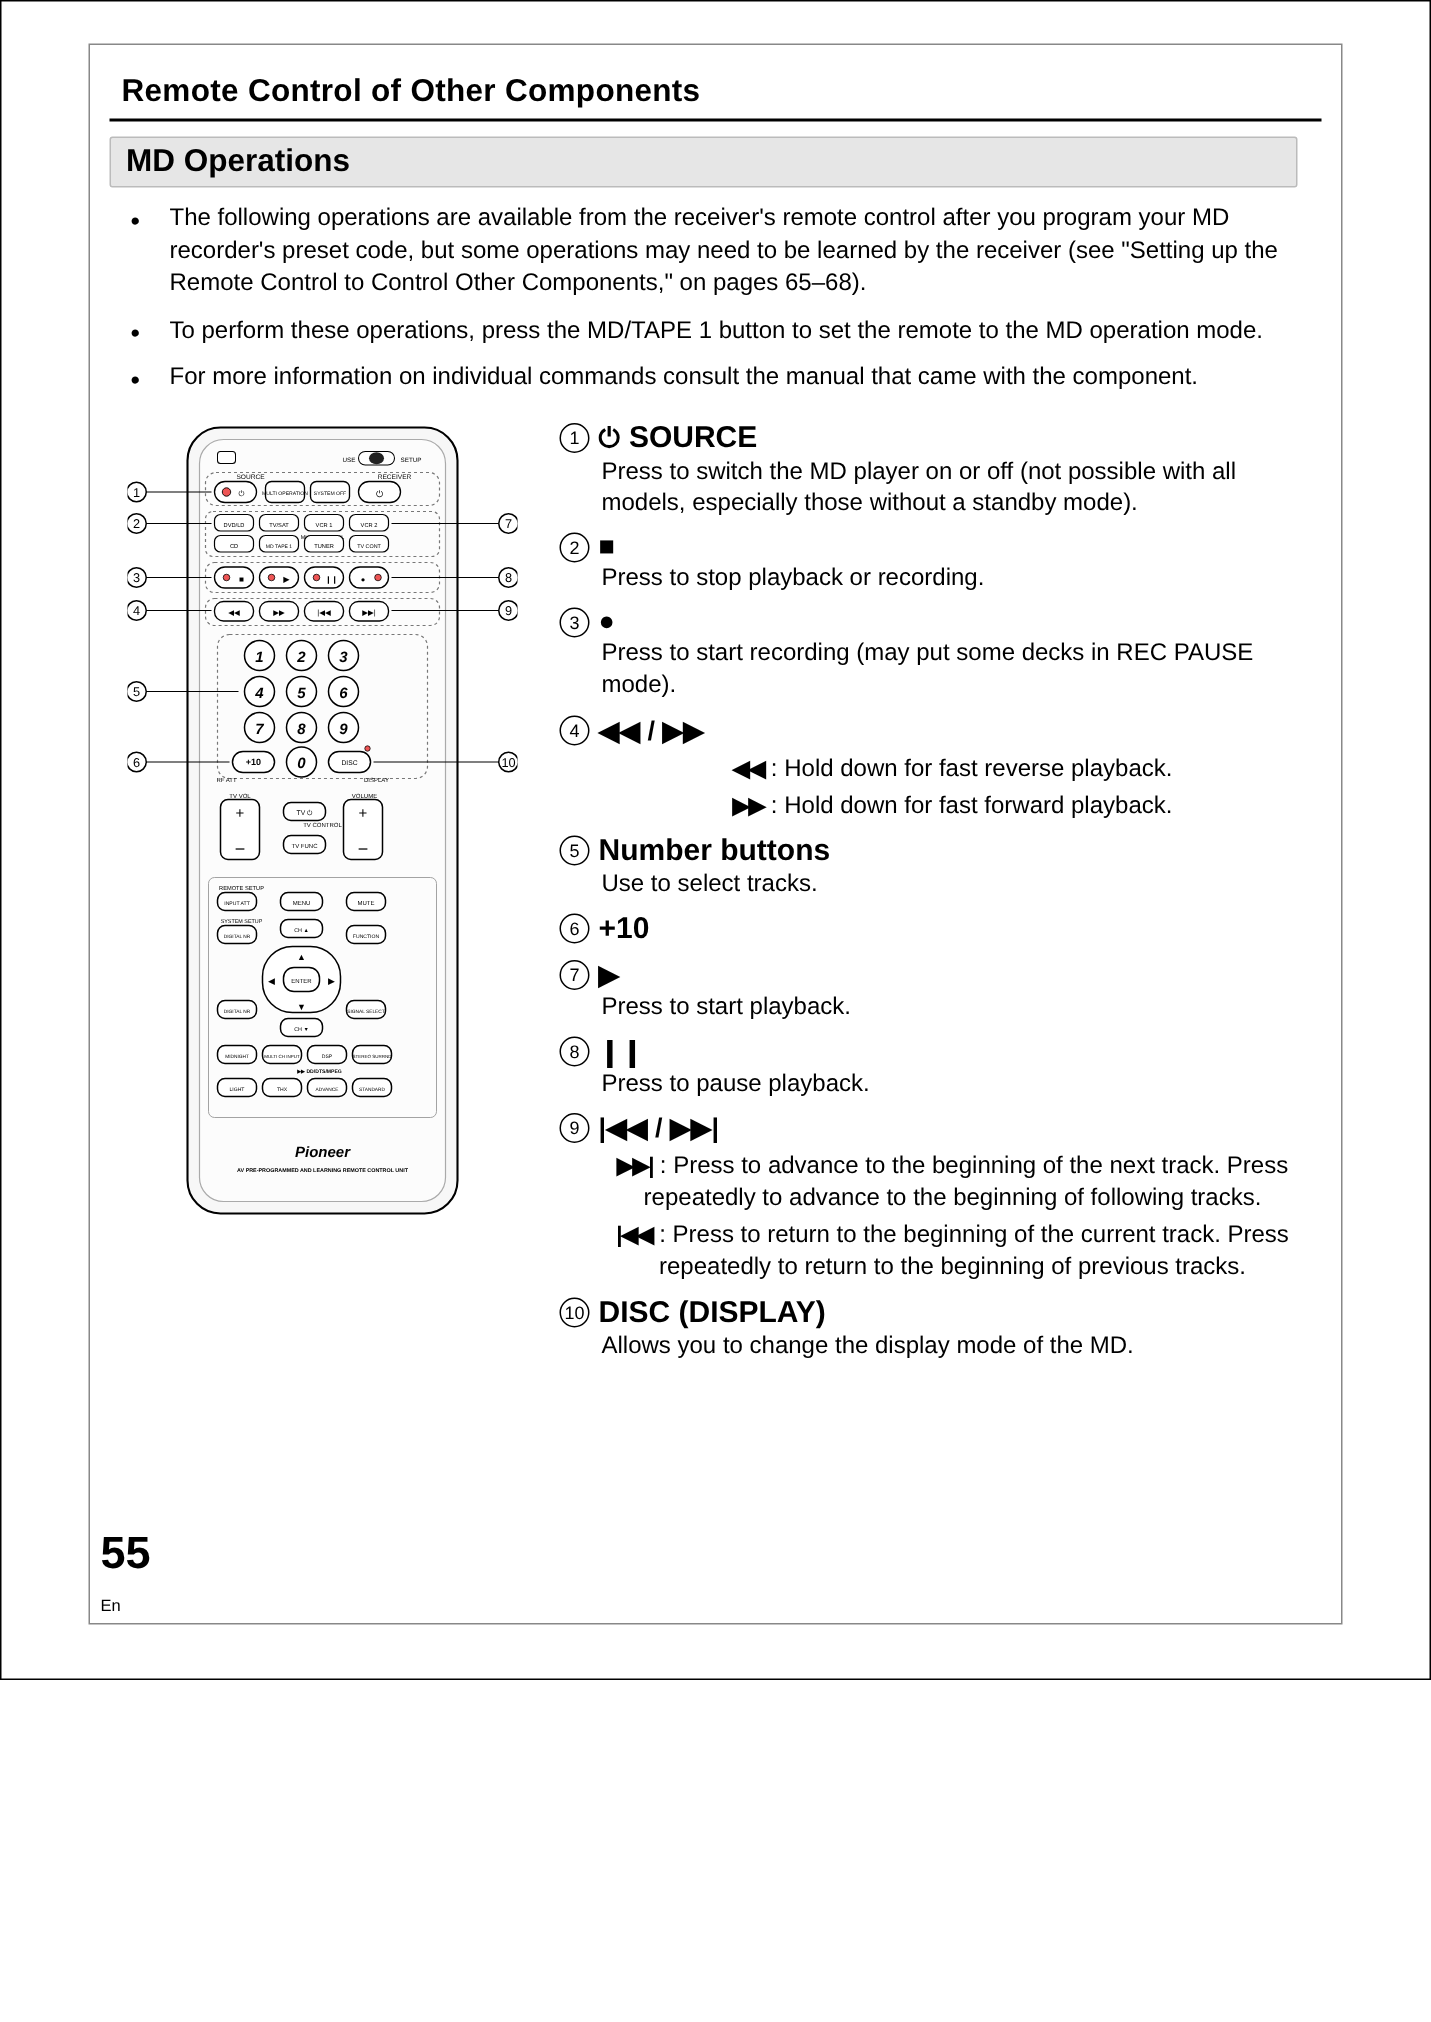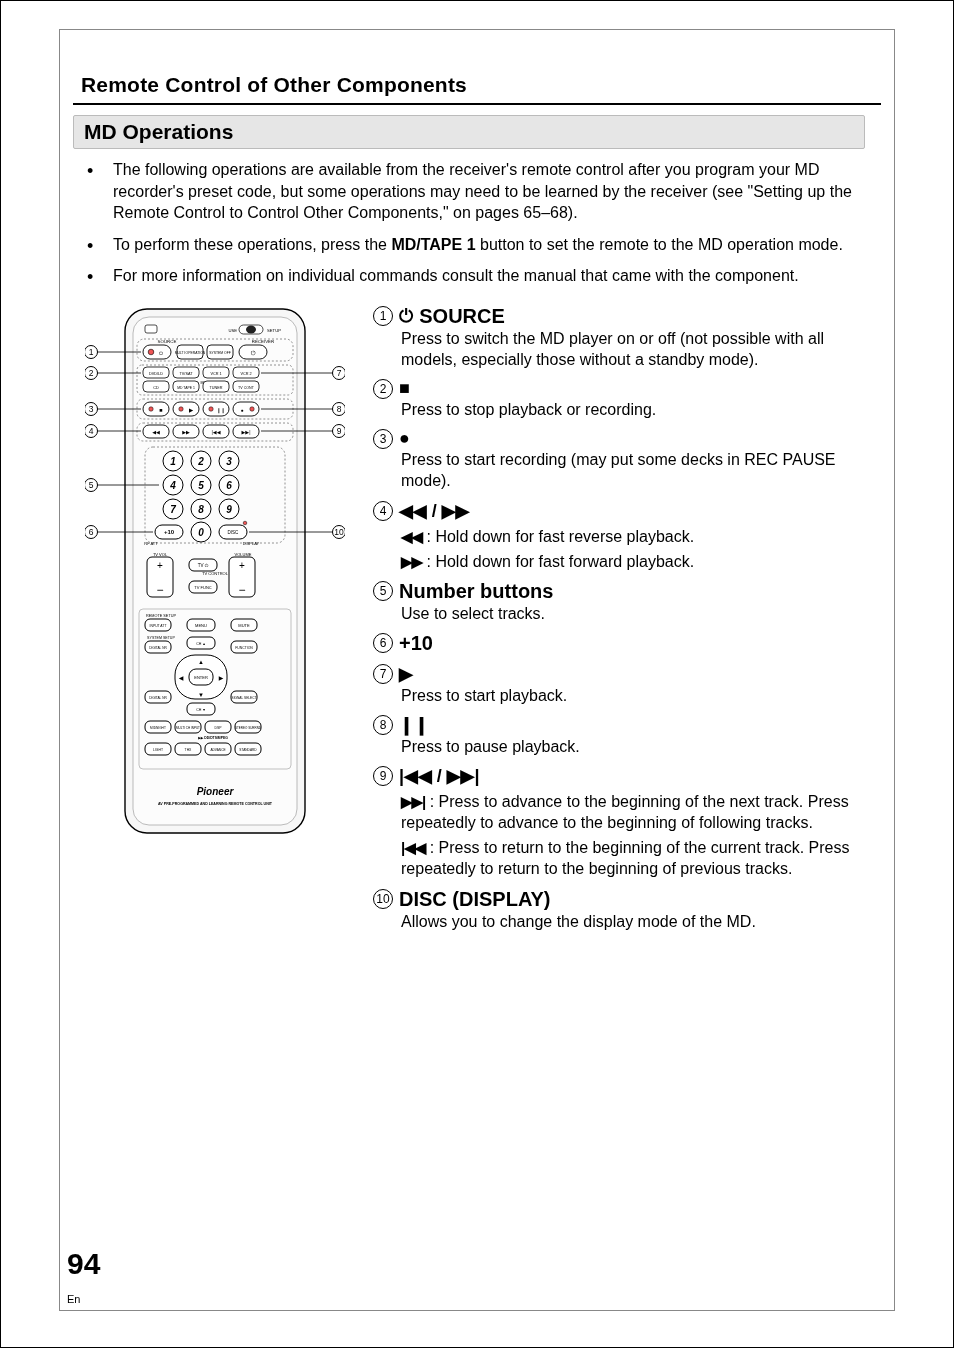--- a/index.html
+++ b/index.html
@@ -1,20 +1,20 @@
 <!DOCTYPE html>
 <html><head>
   <meta charset="utf-8">
   <style>
     * { box-sizing: border-box; margin: 0; padding: 0; }
     html, body { width: 954px; height: 1348px; font-family: Arial, Helvetica, sans-serif; background: #fff; color: #000; }
     .page {
       position: relative;
-      width: 954px; height: 1348px;
-      padding: 56px 48px 40px 48px;
+      width: 954px; height: 1120px;
+      padding: 32px 48px 40px 48px;
       border: 1px solid #000;
       margin: 0;
     }
     .inner-frame {
       position: absolute;
       top: 28px; left: 58px; right: 58px; bottom: 36px;
       border: 1px solid #888;
       pointer-events: none;
     }
     .header-bar {
@@ -68,32 +68,32 @@
     .circ-num {
       display: inline-flex; align-items: center; justify-content: center;
       width: 20px; height: 20px;
       border: 1.2px solid #000; border-radius: 50%;
       font-size: 12px; font-weight: 400; line-height: 1;
       flex: 0 0 20px;
     }
     .def-title { font-size: 20px; font-weight: bold; display: inline-flex; align-items: center; gap: 4px; }
     .def-sym { font-size: 18px; font-weight: bold; }
     .def-body { margin-left: 28px; font-size: 16px; line-height: 1.32; }
-    .def-body .sub { margin-top: 4px; }
+    .def-body .sub { margin-top: 4px; text-align: center; }
     .inline-sym { font-weight: bold; font-size: 15px; letter-spacing: -1px; }
 
     .page-num {
       position: absolute;
       left: 66px;
       bottom: 42px;
     }
     .page-num .num { font-size: 30px; font-weight: bold; }
     .page-num .en { font-size: 11px; margin-top: 12px; }
 
-    b.strong { font-weight: bold; }
+    b.strong { font-weight: normal; }
   </style>
 </head>
 <body>
 
 <div class="page">
   <div class="inner-frame"></div>
 
   <div class="header-bar">
     <h1>Remote Control of Other Components</h1>
   </div>
@@ -481,16 +481,16 @@
           <span class="circ-num">10</span>
           <span class="def-title">DISC (DISPLAY)</span>
         </div>
         <div class="def-body">Allows you to change the display mode of the MD.</div>
       </div>
 
     </div>
   </div>
 
   <div class="page-num">
-    <div class="num">94</div>
+    <div class="num">55</div>
     <div class="en">En</div>
   </div>
 </div>
 
 </body></html>

